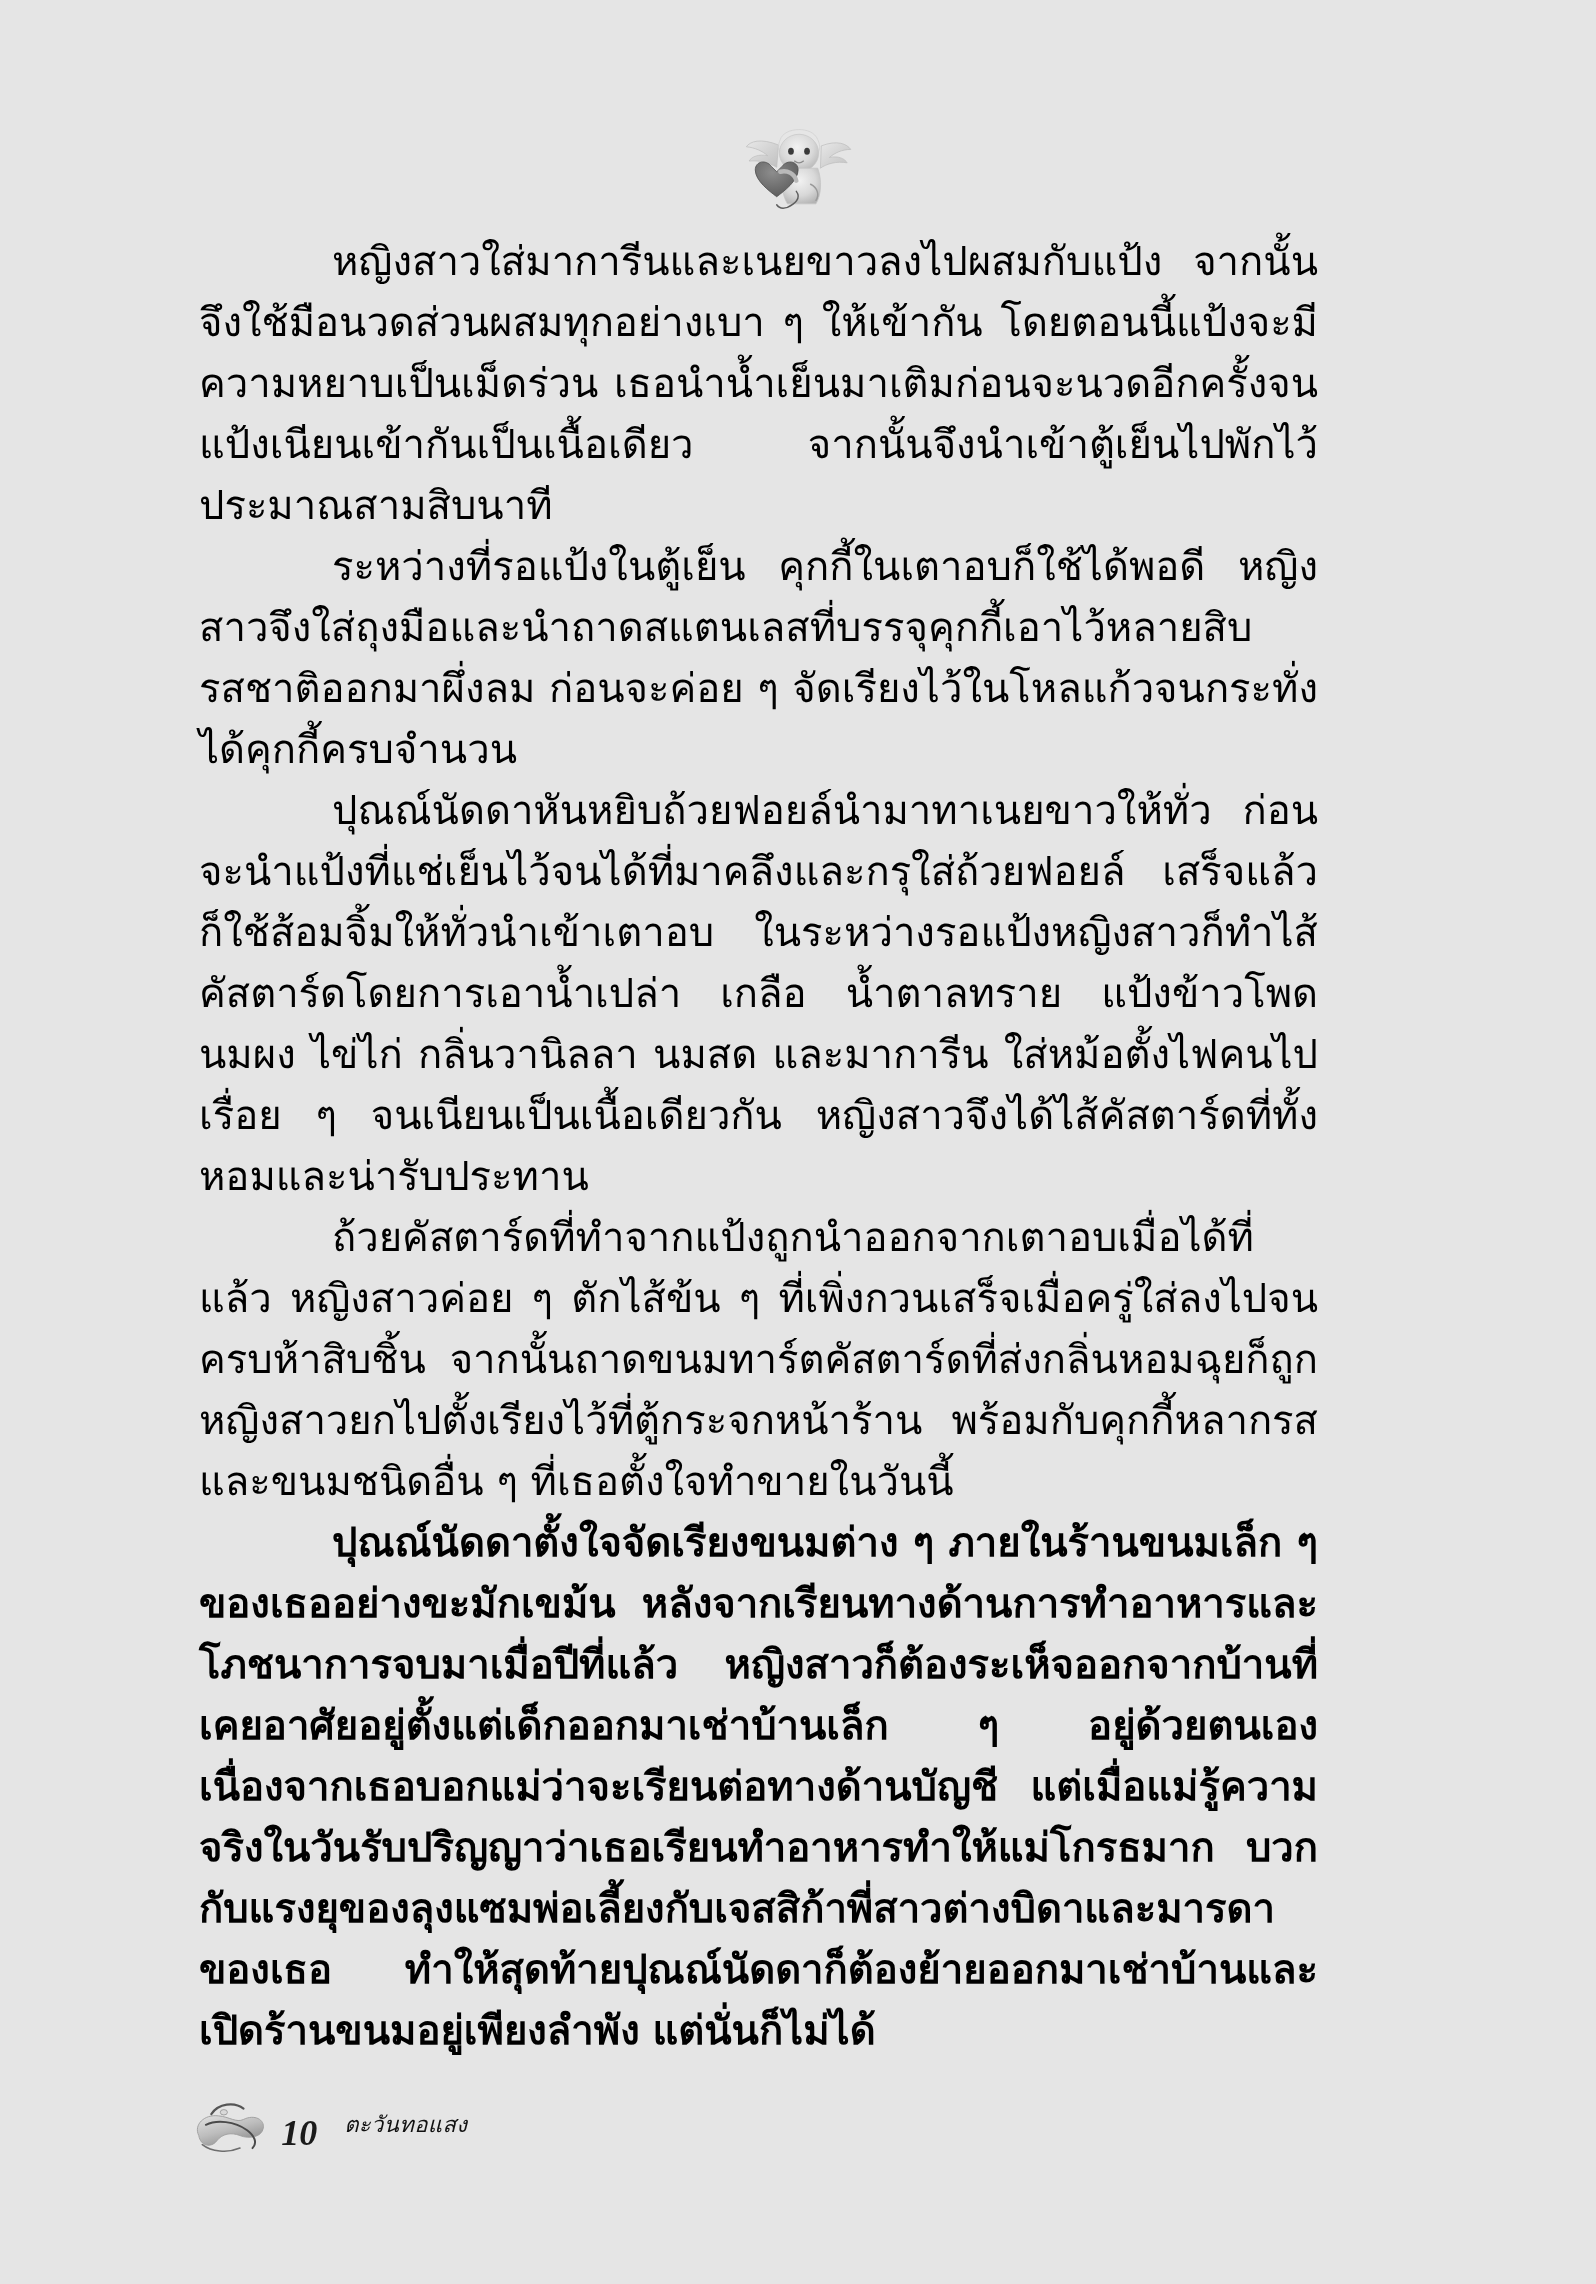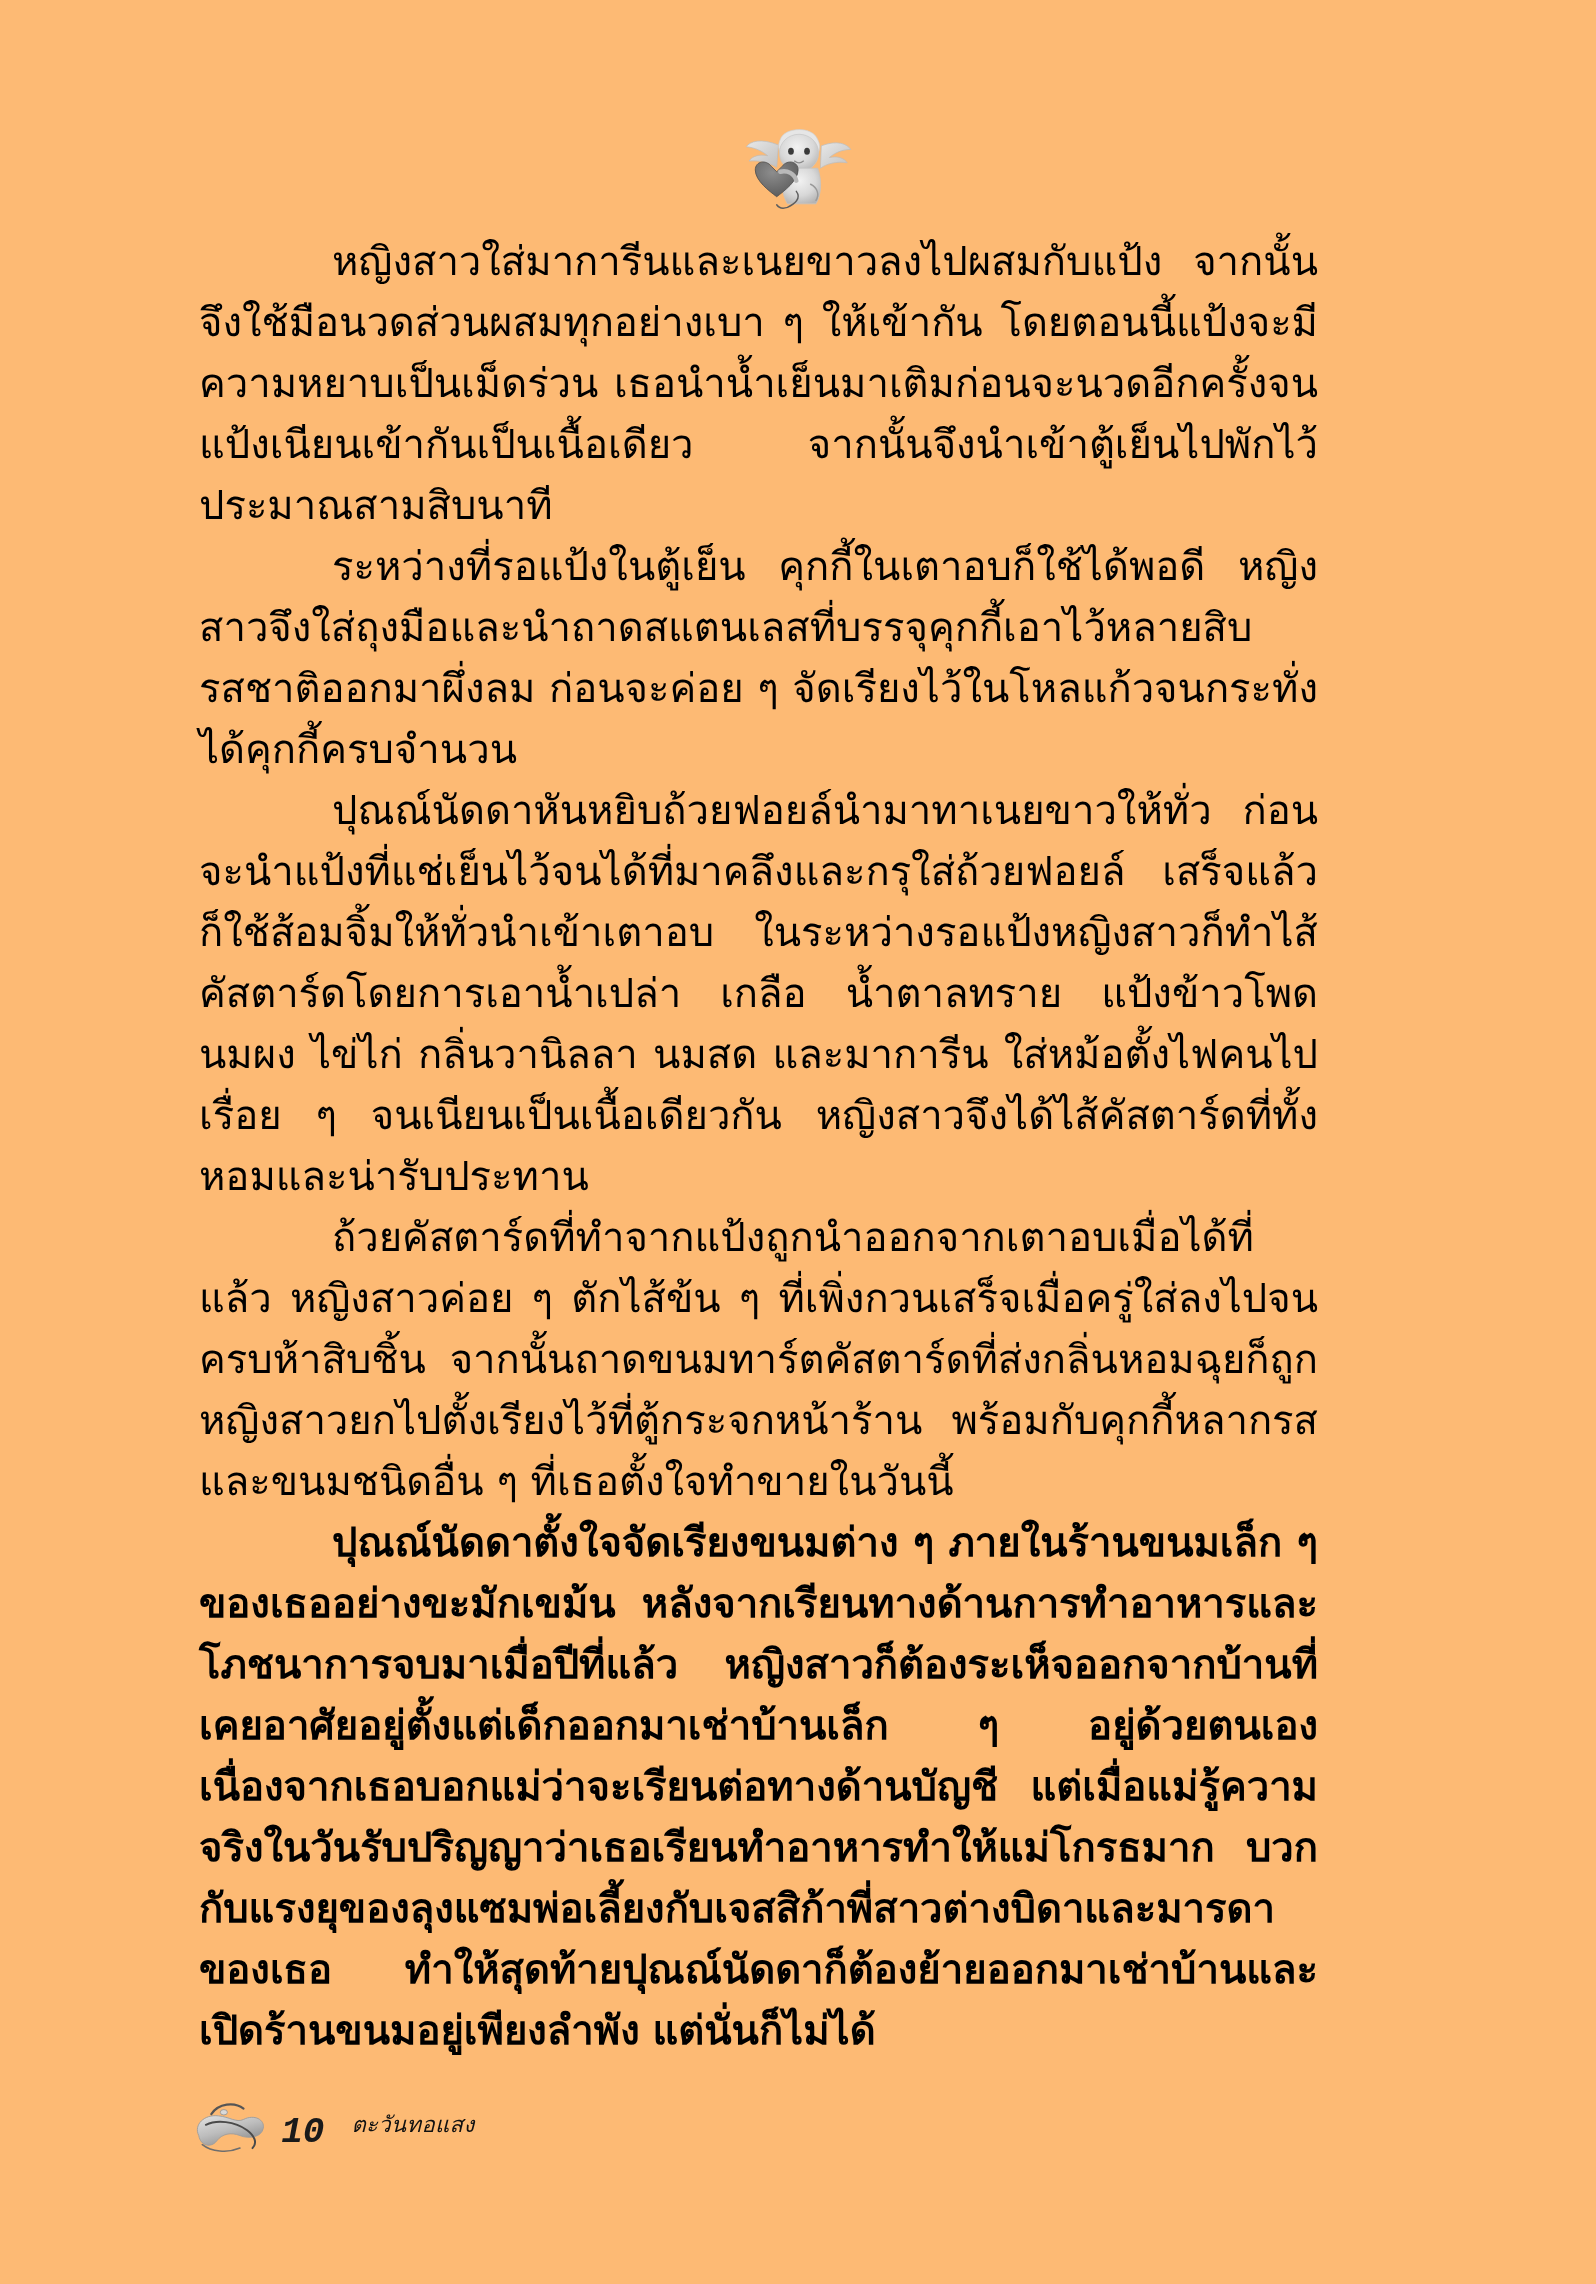--- a/index.html
+++ b/index.html
@@ -12,21 +12,21 @@
     font-family:"DejaVu Sans", sans-serif;
     position:relative;
     overflow:hidden;
   }
 
   
   .page {
     position:relative;
     width:1597px;
     height:2285px;
-    background:#fdba74;
+    background:#e5e5e5;
   }
 
   
   .top-ornament {
     position:absolute;
     left:0; right:0;
     top:116px;
     display:flex;
     justify-content:center;
     align-items:flex-start;
@@ -70,21 +70,21 @@
     height:86px;
   }
   .footer-ornament {
     width:86px;
     height:77px;
     flex:0 0 auto;
     margin-right:7.2px;
   }
   .footer-ornament svg { display:block; }
   .page-number {
-    font-family:Liberation Mono, monospace;
+    font-family:Liberation Serif, serif;
     font-style:italic;
     font-weight:bold;
     font-size:36px;
     color:#1a1a1a;
     line-height:1;
     padding-bottom:3.6px;
     margin-top:15px;
   }
   .book-title {
     font-family:"Liberation Serif", "DejaVu Serif", serif;

